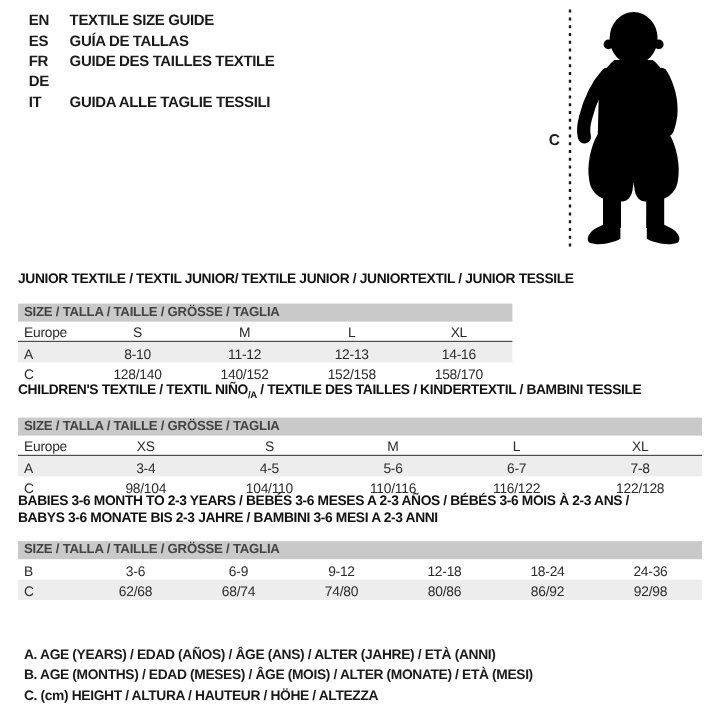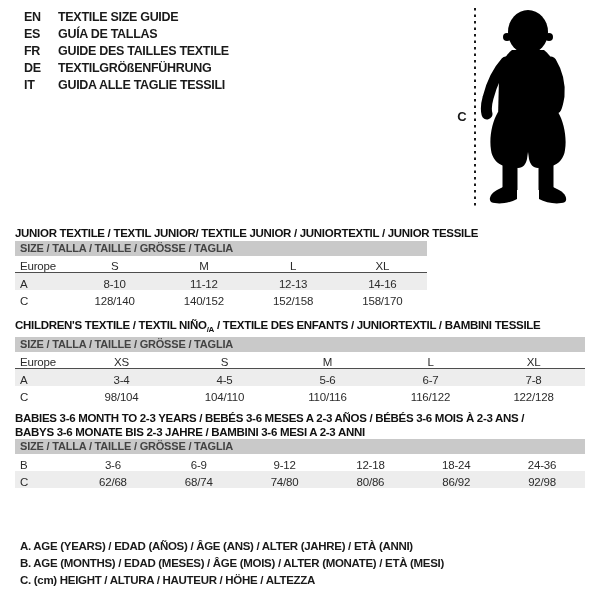--- a/index.html
+++ b/index.html
@@ -16,21 +16,21 @@
   
   .figure-svg { position:absolute; left:440px; top:0; width:160px; height:220px; }
   
   .section { position:absolute; left:15px; }
   .sec-junior   { top:227px; width:412px; }
   .sec-children { top:319px; width:570px; }
   .sec-babies   { top:412px; width:570px; }
   .sec-title { font-weight:bold; font-size:11.5px; letter-spacing:-0.3px;
                line-height:13.5px; white-space:nowrap; color:#111; }
   .sec-title .sub { font-size:8px; vertical-align:sub; }
-  .tbl { }
+  .tbl { margin-top:12px; }
   .size-bar { height:15px; background:#c9c9c9; color:#434343; font-weight:bold;
               font-size:11px; line-height:15px; padding-left:5px;
               letter-spacing:-0.2px; white-space:nowrap; overflow:hidden; }
   .trow { display:flex; height:17px; align-items:flex-end; font-size:11.5px;
           color:#2b2b2b; letter-spacing:-0.2px; }
   .trow.band { background:#ededed; }
   .trow.rule { border-bottom:1px solid #4d4d4d; }
   .trow .lbl { width:55px; padding-left:5px; }
   .trow .val { flex:1; text-align:center; }
   
@@ -51,21 +51,20 @@
     <div class="lang-row">
       <span class="lang-code">ES</span>
       <span>GUÍA DE TALLAS</span>
     </div>
     <div class="lang-row">
       <span class="lang-code">FR</span>
       <span>GUIDE DES TAILLES TEXTILE</span>
     </div>
     <div class="lang-row">
       <span class="lang-code">DE</span>
-      <span>TEXTILGRÖßENFÜHRUNG</span>
     </div>
     <div class="lang-row">
       <span class="lang-code">IT</span>
       <span>GUIDA ALLE TAGLIE TESSILI</span>
     </div>
   </div>
 
   <svg class="figure-svg" viewBox="0 0 160 220">
     <line x1="35" y1="8" x2="35" y2="208" stroke="#1a1a1a" stroke-width="2" stroke-dasharray="2.5 4"></line>
     <text x="22" y="121" font-size="13" font-weight="bold" text-anchor="middle" fill="#1a1a1a" font-family="Liberation Sans, sans-serif">C</text>
@@ -106,21 +105,21 @@
         <span class="lbl">C</span>
         <span class="val">128/140</span>
         <span class="val">140/152</span>
         <span class="val">152/158</span>
         <span class="val">158/170</span>
       </div>
     </div>
   </div>
 
   <div class="section sec-children">
-    <div class="sec-title"><span>CHILDREN'S TEXTILE / TEXTIL NIÑO</span><span class="sub">/A</span><span> / TEXTILE DES ENFANTS / JUNIORTEXTIL / BAMBINI TESSILE</span></div>
+    <div class="sec-title"><span>CHILDREN'S TEXTILE / TEXTIL NIÑO</span><span class="sub">/A</span><span> / TEXTILE DES TAILLES / KINDERTEXTIL / BAMBINI TESSILE</span></div>
     <div class="tbl">
       <div class="size-bar">SIZE / TALLA / TAILLE / GRÖSSE / TAGLIA</div>
       <div class="trow rule">
         <span class="lbl">Europe</span>
         <span class="val">XS</span>
         <span class="val">S</span>
         <span class="val">M</span>
         <span class="val">L</span>
         <span class="val">XL</span>
       </div>

